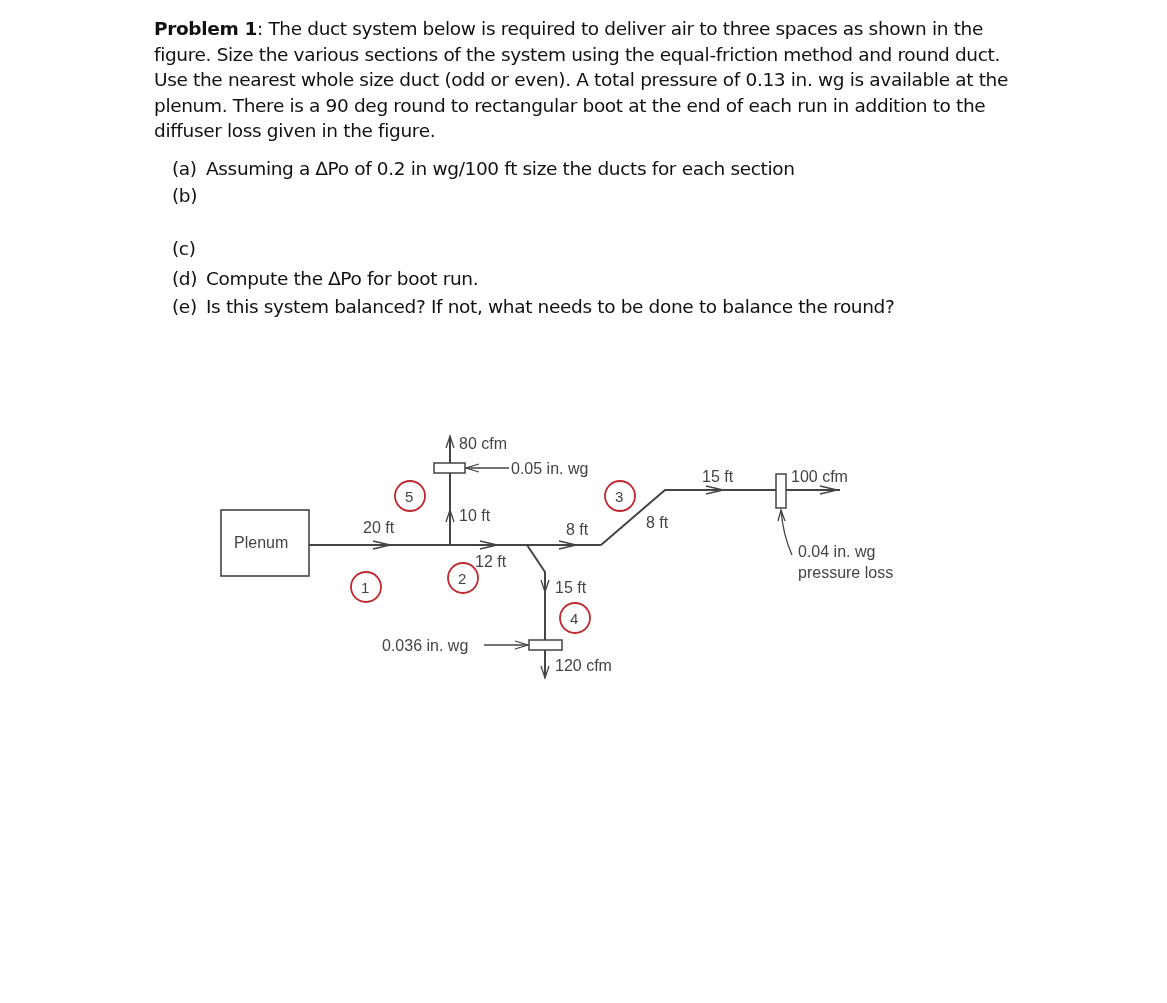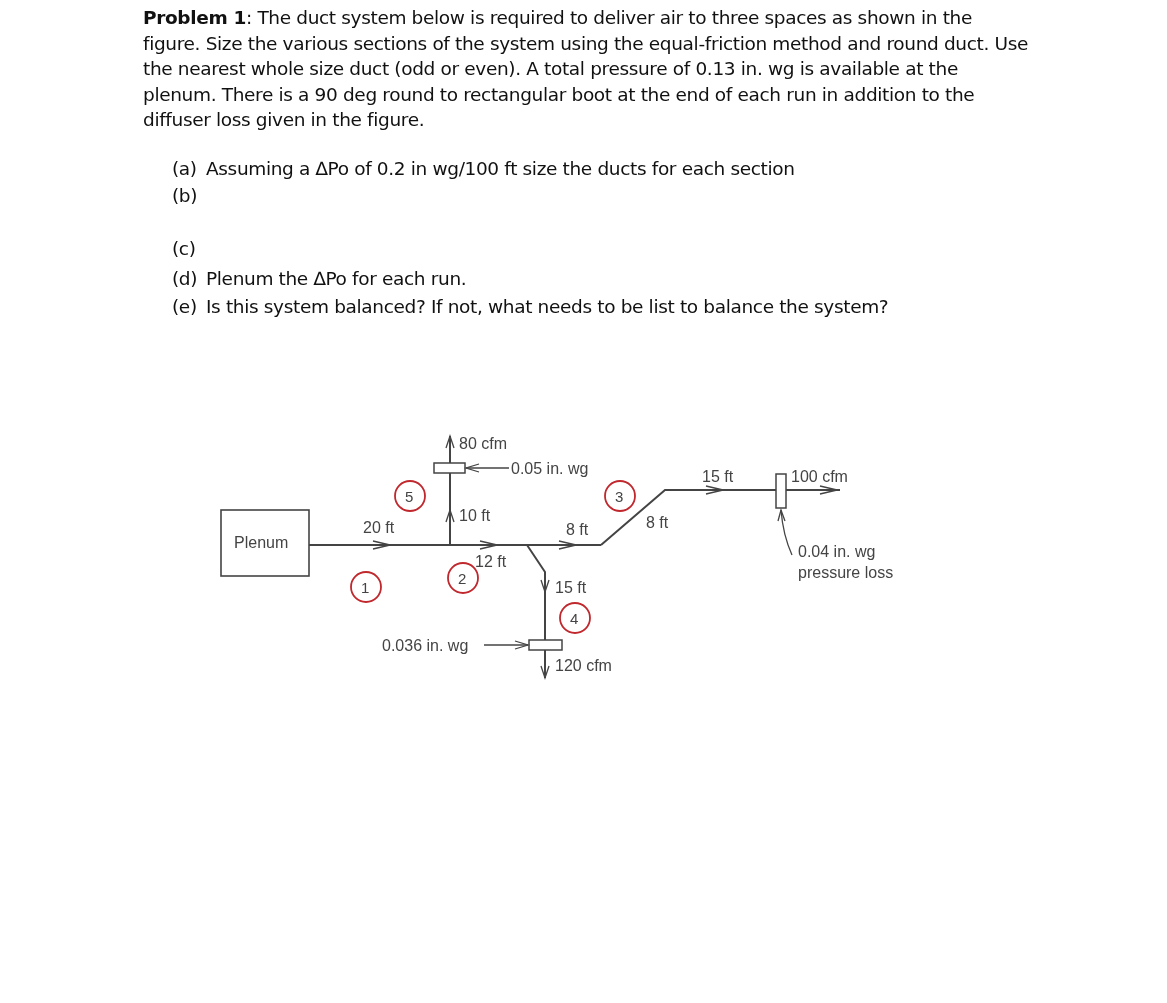--- a/index.html
+++ b/index.html
@@ -1,18 +1,18 @@
 <!DOCTYPE html>
 <html><head>
   <meta charset="utf-8">
   <style>
     html, body { margin: 0; padding: 0; background: #ffffff; }
     body { width: 1167px; height: 1003px; position: relative; overflow: hidden; font-family: "Liberation Sans", sans-serif; color: #111; }
     .intro { position: absolute; left: 138px; top: 0px; width: 900px; font-size: 18.5px; line-height: 25.6px; font-family: "DejaVu Sans", sans-serif; letter-spacing: -0.35px; }
-    .intro p { margin: 5px; }
+    .intro p { margin: 16px; }
     .intro .lead { font-weight: bold; }
     .questions { position: absolute; left: 172px; top: 156px; width: 860px; font-family: "DejaVu Sans", sans-serif; font-size: 18.5px; letter-spacing: -0.35px; }
     .q { position: relative; padding-left: 34px; margin: 0; }
     .q .lbl { position: absolute; left: 0; top: 0; }
     .q1 { line-height: 26px; height: 27px; }
     .q2 { line-height: 26px; height: 53px; }
     .q3 { line-height: 26px; height: 30px; }
     .q4 { line-height: 26px; height: 28px; }
     .q5 { line-height: 26px; }
     .diagram { position: absolute; left: 0; top: 0; width: 1167px; height: 1003px; pointer-events: none; }
@@ -32,25 +32,25 @@
     <span>Assuming  a ∆Po of 0.2 in wg/100 ft size the ducts for each section</span>
   </div>
   <div class="q q2">
     <span class="lbl">(b)</span>
   </div>
   <div class="q q3">
     <span class="lbl">(c)</span>
   </div>
   <div class="q q4">
     <span class="lbl">(d)</span>
-    <span>Plenum the ∆Po for each run.</span>
+    <span>Compute the ∆Po for boot run.</span>
   </div>
   <div class="q q5">
     <span class="lbl">(e)</span>
-    <span>Is this system balanced? If not, what needs to be list to balance the system?</span>
+    <span>Is this system balanced? If not, what needs to be done to balance the round?</span>
   </div>
 </div>
 
 <svg class="diagram" viewBox="0 0 1167 1003" xmlns="http://www.w3.org/2000/svg">
   <defs>
     <marker id="arr" viewBox="0 0 12 8" refX="11" refY="4" markerWidth="12" markerHeight="8" orient="auto" markerUnits="userSpaceOnUse">
       <path d="M0,0 L12,4 L0,8" fill="none" stroke="#444" stroke-width="1.3"></path>
     </marker>
   </defs>
 

